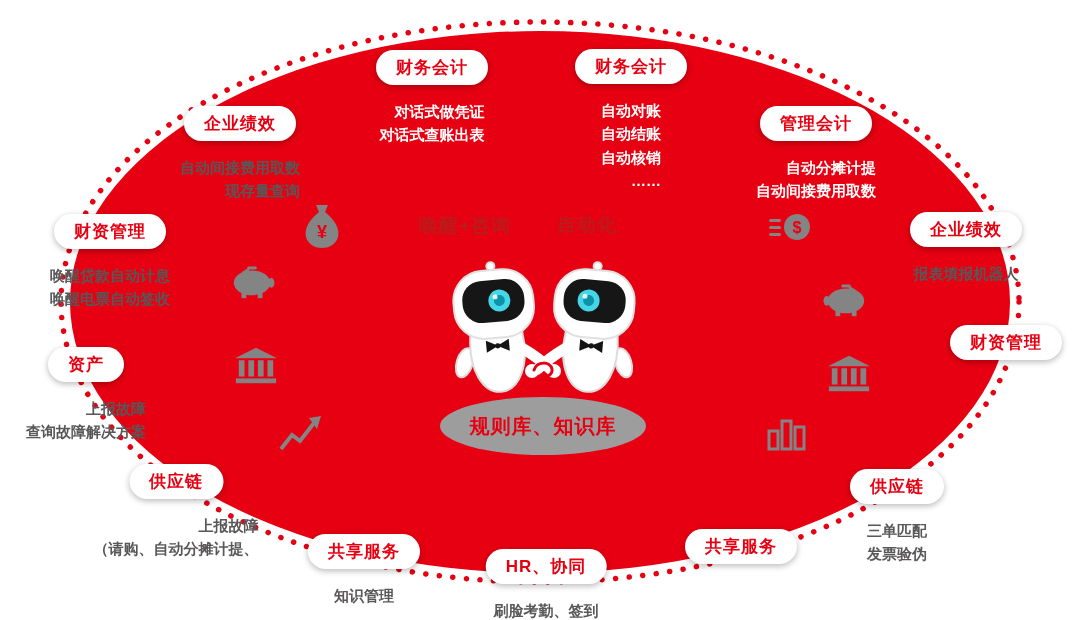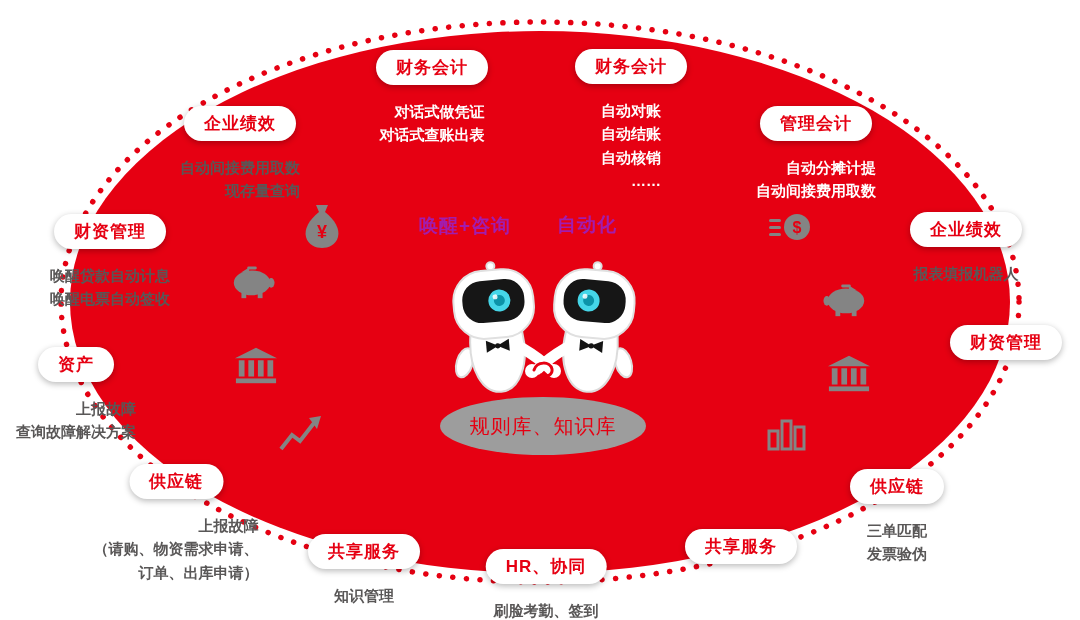--- a/index.html
+++ b/index.html
@@ -19,32 +19,32 @@
   .n1{left:432px;top:30px}
   .n2{left:631px;top:29px}
   .n3{left:816px;top:86px}
   .n4{left:966px;top:192px}
   .n5{left:1006px;top:305px}
   .n6{left:897px;top:449px}
   .n7{left:741px;top:509px}
   .n8{left:546px;top:529px}
   .n9{left:364px;top:514px}
   .n10{left:176px;top:444px}
-  .n11{left:76px;top:327px}
+  .n11{left:86px;top:327px}
   .n12{left:110px;top:194px}
   
-  .caption{position:absolute;transform:translate(-50%,-50%);color:#a21caf;font-weight:bold;
+  .caption{position:absolute;transform:translate(-50%,-50%);color:#b91c1c;font-weight:bold;
            font-size:19px;letter-spacing:1px;z-index:4;white-space:nowrap;}
   .caption-wake{left:465px;top:226px}
   .caption-auto{left:587px;top:225px}
   
   .base{position:absolute;left:543px;top:426px;width:206px;height:58px;
         transform:translate(-50%,-50%);background:#9d9d9d;border-radius:50%;
         display:flex;align-items:center;justify-content:center;z-index:2;}
-  .base span{color:#e60012;font-size:20px;font-weight:normal;letter-spacing:1px;white-space:nowrap;}
+  .base span{color:#e60012;font-size:20px;font-weight:bold;letter-spacing:1px;white-space:nowrap;}
   
   .robots{position:absolute;left:542px;top:330px;transform:translate(-50%,-50%);
           width:320px;height:220px;z-index:3;}
   
   .icon{position:absolute;transform:translate(-50%,-50%);z-index:2;}
   .icon svg{display:block;fill:#848484;}
   .i-moneybag{left:322px;top:226px}
   .i-piggy-l{left:252px;top:279px}
   .i-bank-l{left:256px;top:366px}
   .i-growth{left:300px;top:433px}
@@ -245,22 +245,21 @@
     <div class="pill">共享服务</div>
     <div class="desc dark">
       <span>知识管理</span>
     </div>
   </div>
 
   <div class="node n10">
     <div class="pill">供应链</div>
     <div class="desc dark">
       <span>上报故障</span>
-      <span>（请购、物资需求申请、</span>
-      <span>订单、出库申请）</span>
+      <span>（请购、自动分摊计提、</span>
     </div>
   </div>
 
   <div class="node n11">
     <div class="pill">资产</div>
     <div class="desc dark">
       <span>上报故障</span>
       <span>查询故障解决方案</span>
     </div>
   </div>

